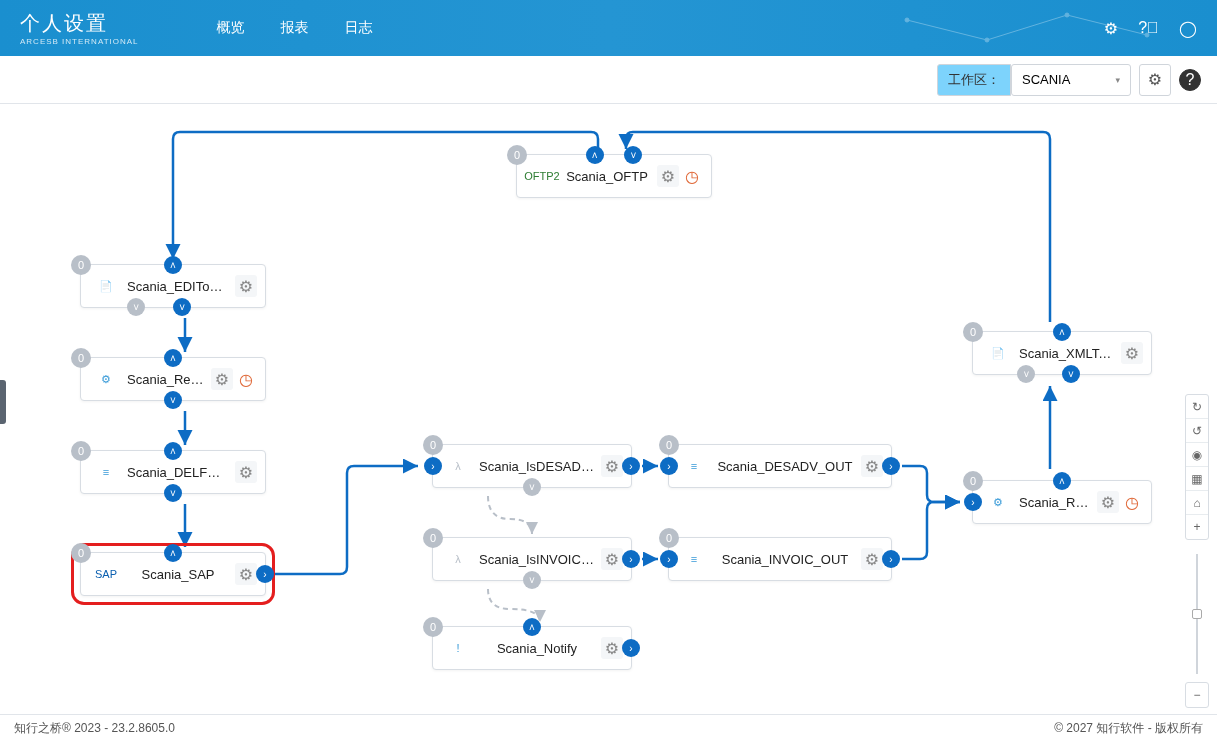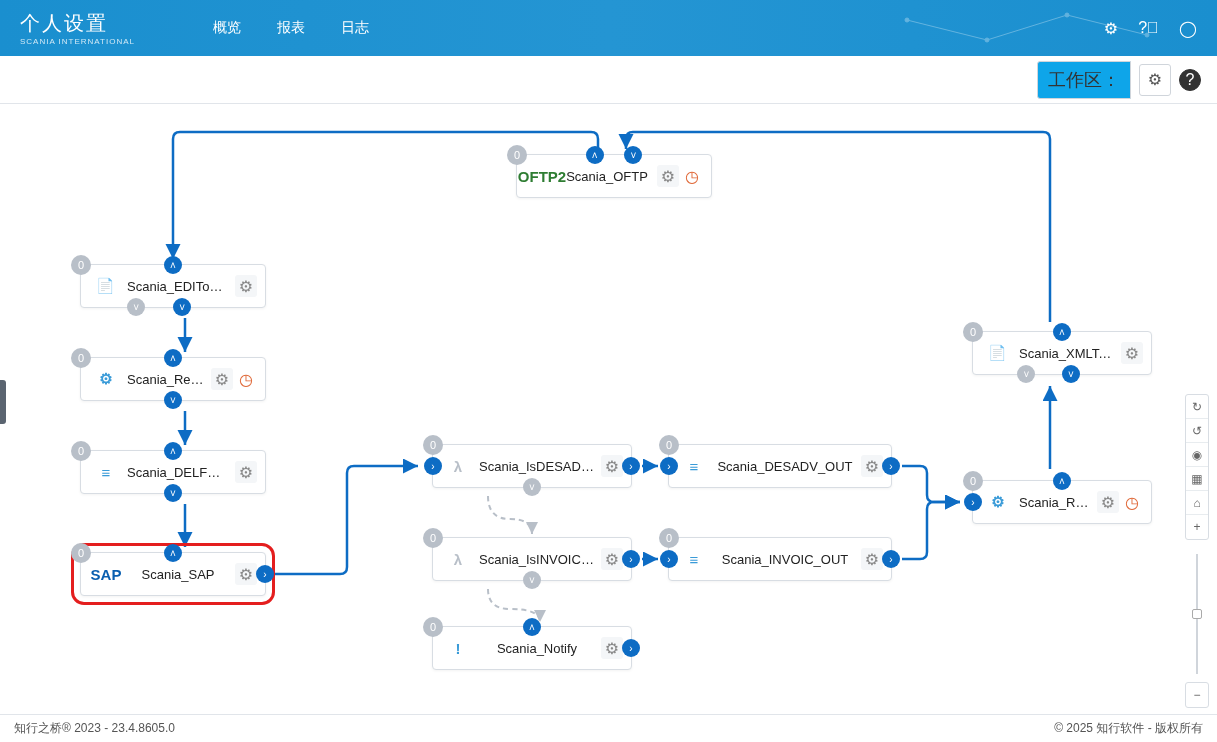--- a/index.html
+++ b/index.html
@@ -7,27 +7,27 @@
 .header{height:56px;background:linear-gradient(90deg,#1a8fcf 0%,#2495d3 50%,#1a8fcf 100%);display:flex;align-items:center;padding:0 20px;color:#fff;position:relative}
 .logo{font-size:20px;font-weight:500;letter-spacing:2px;margin-right:60px;position:relative}
 .logo-sub{font-size:8px;display:block;letter-spacing:1px;opacity:.8}
 .nav{display:flex;gap:0}
 .nav-item{padding:14px 18px;font-size:14px;cursor:pointer;color:#fff}
 .nav-item.active{background:rgba(255,255,255,.15)}
 .nav-caret{margin-left:4px;font-size:10px}
 .header-icons{margin-left:auto;display:flex;gap:20px;font-size:16px}
 .header-icons span{cursor:pointer}
 .subbar{height:48px;background:#fff;border-bottom:1px solid #e1e5ea;display:flex;align-items:center;justify-content:flex-end;padding:0 16px;gap:8px}
-.ws-label{font-size:18px;color:#333;padding:6px 10px;border:1px solid #d0d5db;border-radius:3px 0 0 3px;background:#0ea5e9}
+.ws-label{font-size:13px;color:#333;padding:6px 10px;border:1px solid #d0d5db;border-radius:3px 0 0 3px;background:#7dd3fc}
 .ws-select{border:1px solid #d0d5db;border-radius:3px;padding:6px 10px;font-size:13px;width:120px;background:#fff;display:flex;align-items:center;justify-content:space-between}
 .sq-btn{width:32px;height:32px;border:1px solid #d0d5db;border-radius:3px;display:flex;align-items:center;justify-content:center;cursor:pointer;background:#fff;color:#555}
 .canvas{position:absolute;top:104px;left:0;right:0;bottom:28px;background:#fff}
 .node{position:absolute;background:#fff;border:1px solid #d8dde3;border-radius:4px;box-shadow:0 1px 3px rgba(0,0,0,.05);display:flex;align-items:center;padding:0 8px;height:44px;min-width:180px}
 .node.highlighted{outline:3px solid #e41e1e;outline-offset:6px}
-.node-icon{width:22px;height:22px;margin:0 10px 0 6px;display:flex;align-items:center;justify-content:center;font-size:15px;font-weight:bold}
+.node-icon{width:22px;height:22px;margin:0 10px 0 6px;display:flex;align-items:center;justify-content:center;font-size:11px;font-weight:normal}
 .node-label{flex:1;font-size:13px;color:#222;white-space:nowrap;overflow:hidden;text-overflow:ellipsis;text-align:center}
 .node-gear{width:22px;height:22px;display:flex;align-items:center;justify-content:center;background:#f4f6f8;border-radius:3px;color:#888;margin-left:6px}
 .node-clock{width:22px;height:22px;display:flex;align-items:center;justify-content:center;color:#e06a3a;margin-left:2px}
 .warn{color:#d9a22e;font-size:12px;margin-left:4px}
 .count-badge{position:absolute;top:-10px;left:-10px;background:#b8bfc8;color:#fff;width:20px;height:20px;border-radius:10px;font-size:11px;display:flex;align-items:center;justify-content:center}
 .port{position:absolute;width:18px;height:18px;border-radius:50%;display:flex;align-items:center;justify-content:center;font-size:10px;color:#fff}
 .port.blue{background:#0d6cc4}
 .port.gray{background:#b8bfc8}
 svg.flows{position:absolute;top:0;left:0;width:100%;height:100%;pointer-events:none}
 .footer{position:absolute;bottom:0;left:0;right:0;height:28px;background:#fff;border-top:1px solid #e1e5ea;display:flex;align-items:center;justify-content:space-between;padding:0 14px;font-size:12px;color:#555}
@@ -49,37 +49,41 @@
         <circle cx="120" cy="40" r="2" fill="#fff"></circle>
         <circle cx="200" cy="15" r="2" fill="#fff"></circle>
         <circle cx="280" cy="35" r="2" fill="#fff"></circle>
         <line x1="40" y1="20" x2="120" y2="40"></line>
         <line x1="120" y1="40" x2="200" y2="15"></line>
         <line x1="200" y1="15" x2="280" y2="35"></line>
       </g>
     </svg>
   <div class="logo">
     <span>个人设置</span>
-    <span class="logo-sub">SCANIA INTERNATIONAL</span>
+    <span class="logo-sub">ARCESB INTERNATIONAL</span>
   </div>
   <div class="nav">
     <div class="nav-item">概览</div>
     <div class="nav-item">报表</div>
     <div class="nav-item">日志</div>
   </div>
   <div class="header-icons">
     <span>⚙</span>
     <span>?⃝</span>
     <span>◯</span>
   </div>
 </div>
 
 <div class="subbar">
   <div style="display:flex">
     <div class="ws-label">工作区：</div>
+    <div class="ws-select">
+      <span>SCANIA</span>
+      <span style="font-size:9px;color:#888">▾</span>
+    </div>
   </div>
   <div class="sq-btn">⚙</div>
   <div class="sq-btn" style="background:#333;color:#fff;border-color:#333;border-radius:50%;width:22px;height:22px">?</div>
 </div>
 
 <div class="canvas">
   <svg class="flows">
     <defs>
       <marker id="arr" markerWidth="8" markerHeight="8" refX="6" refY="3" orient="auto">
           <path d="M0,0 L6,3 L0,6 Z" fill="#0d6cc4"></path>
@@ -232,15 +236,15 @@
   <div class="slider-track"></div>
   <div class="slider-thumb"></div>
   <div class="toolbox" style="top:578px">
     <div>−</div>
   </div>
 </div>
 
 <div class="side-tab"></div>
 
 <div class="footer">
-  <span>知行之桥® 2023 - 23.4.8605.0</span>
-  <span>© 2025 知行软件 - 版权所有</span>
+  <span>知行之桥® 2023 - 23.2.8605.0</span>
+  <span>© 2027 知行软件 - 版权所有</span>
 </div>
 
 </body></html>

